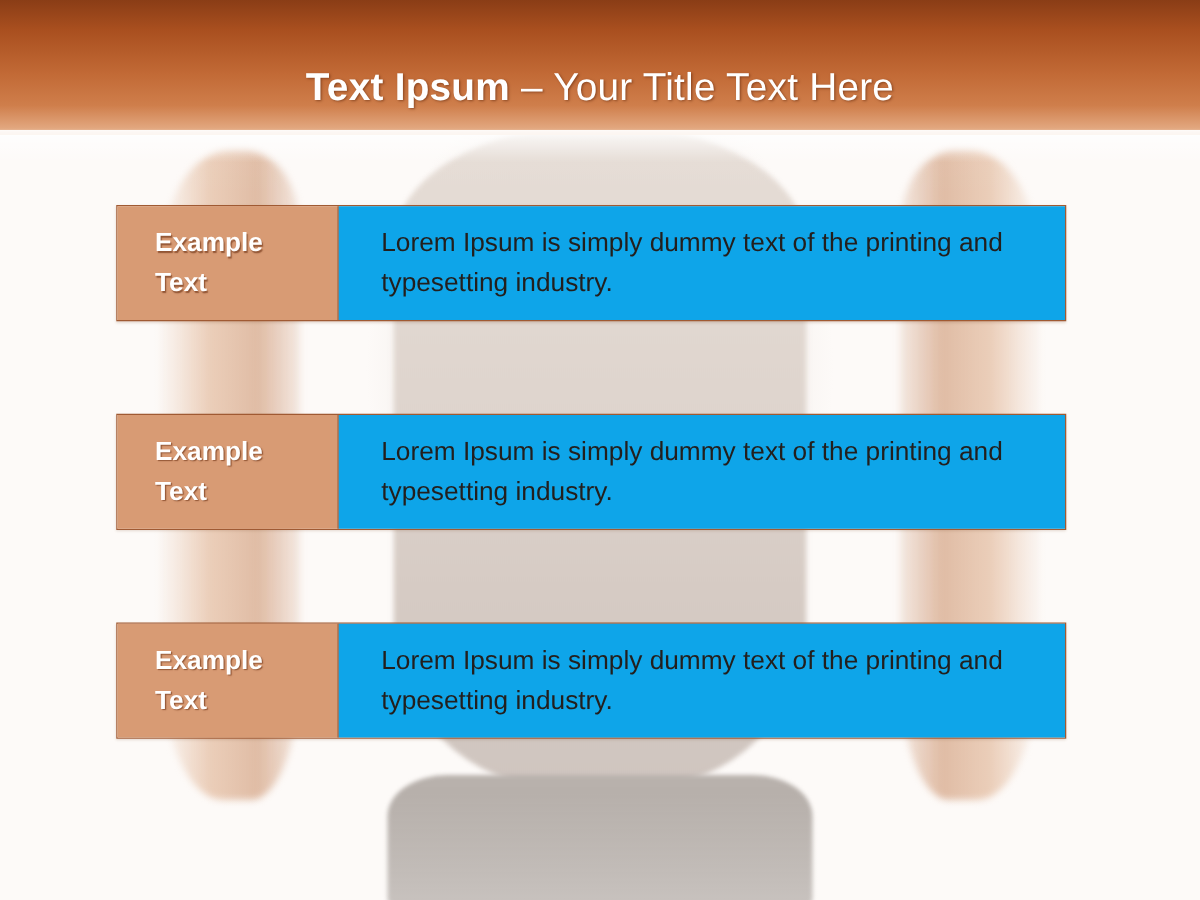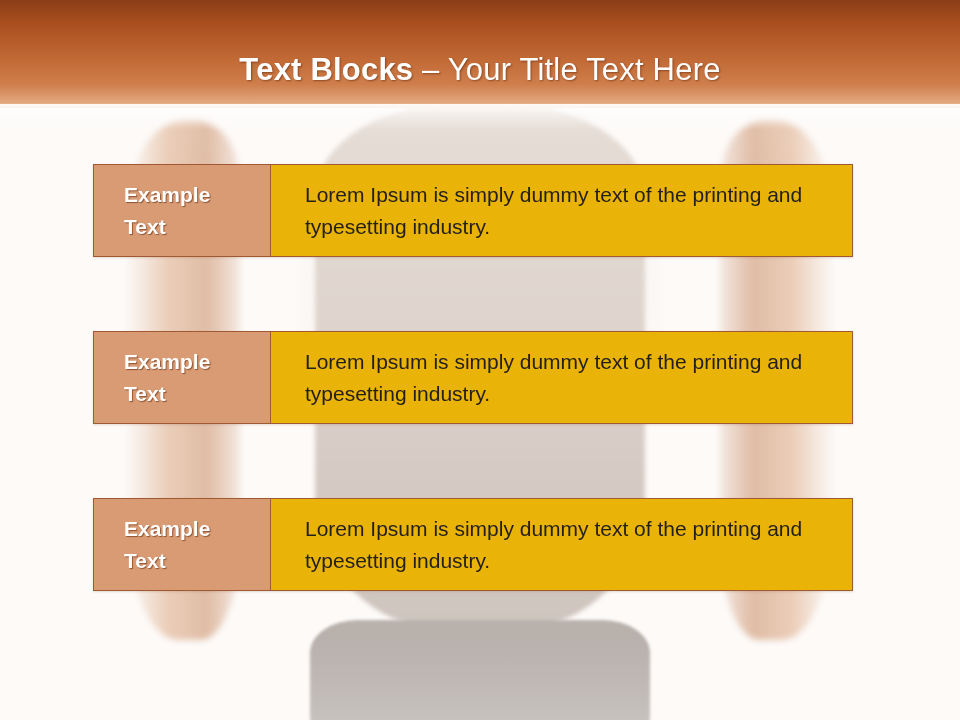--- a/index.html
+++ b/index.html
@@ -166,21 +166,21 @@
   .block-label span {
     display: block;
     font-size: 21px;
     font-weight: bold;
     color: #ffffff;
     line-height: 1.48;
     text-shadow: 1px 1px 1px rgba(120,60,30,0.75);
   }
   .block-body {
     flex: 1 1 auto;
-    background: #eab308;
+    background: #0ea5e9;
     display: flex;
     align-items: center;
     padding: 0 26px 0 34px;
     box-sizing: border-box;
   }
   .block-body p {
     margin: 0;
     font-size: 21px;
     line-height: 1.52;
     color: #231f1d;
@@ -198,21 +198,21 @@
     <div class="bg-arm right"></div>
     <div class="bg-shorts"></div>
     <div class="bg-veil"></div>
     <div class="bg-veil2"></div>
   </div>
 
   <div class="header"></div>
   <div class="header-glow"></div>
 
   <div class="title">
-    <span class="strong">Text Blocks</span><span class="light"> – </span><span class="light">Your Title Text Here</span>
+    <span class="strong">Text Ipsum</span><span class="light"> – </span><span class="light">Your Title Text Here</span>
   </div>
 
   <div class="block block-1">
     <div class="block-label">
       <span>Example</span>
       <span>Text</span>
     </div>
     <div class="block-body">
       <p>Lorem Ipsum is simply dummy text of the printing and typesetting industry.</p>
     </div>

